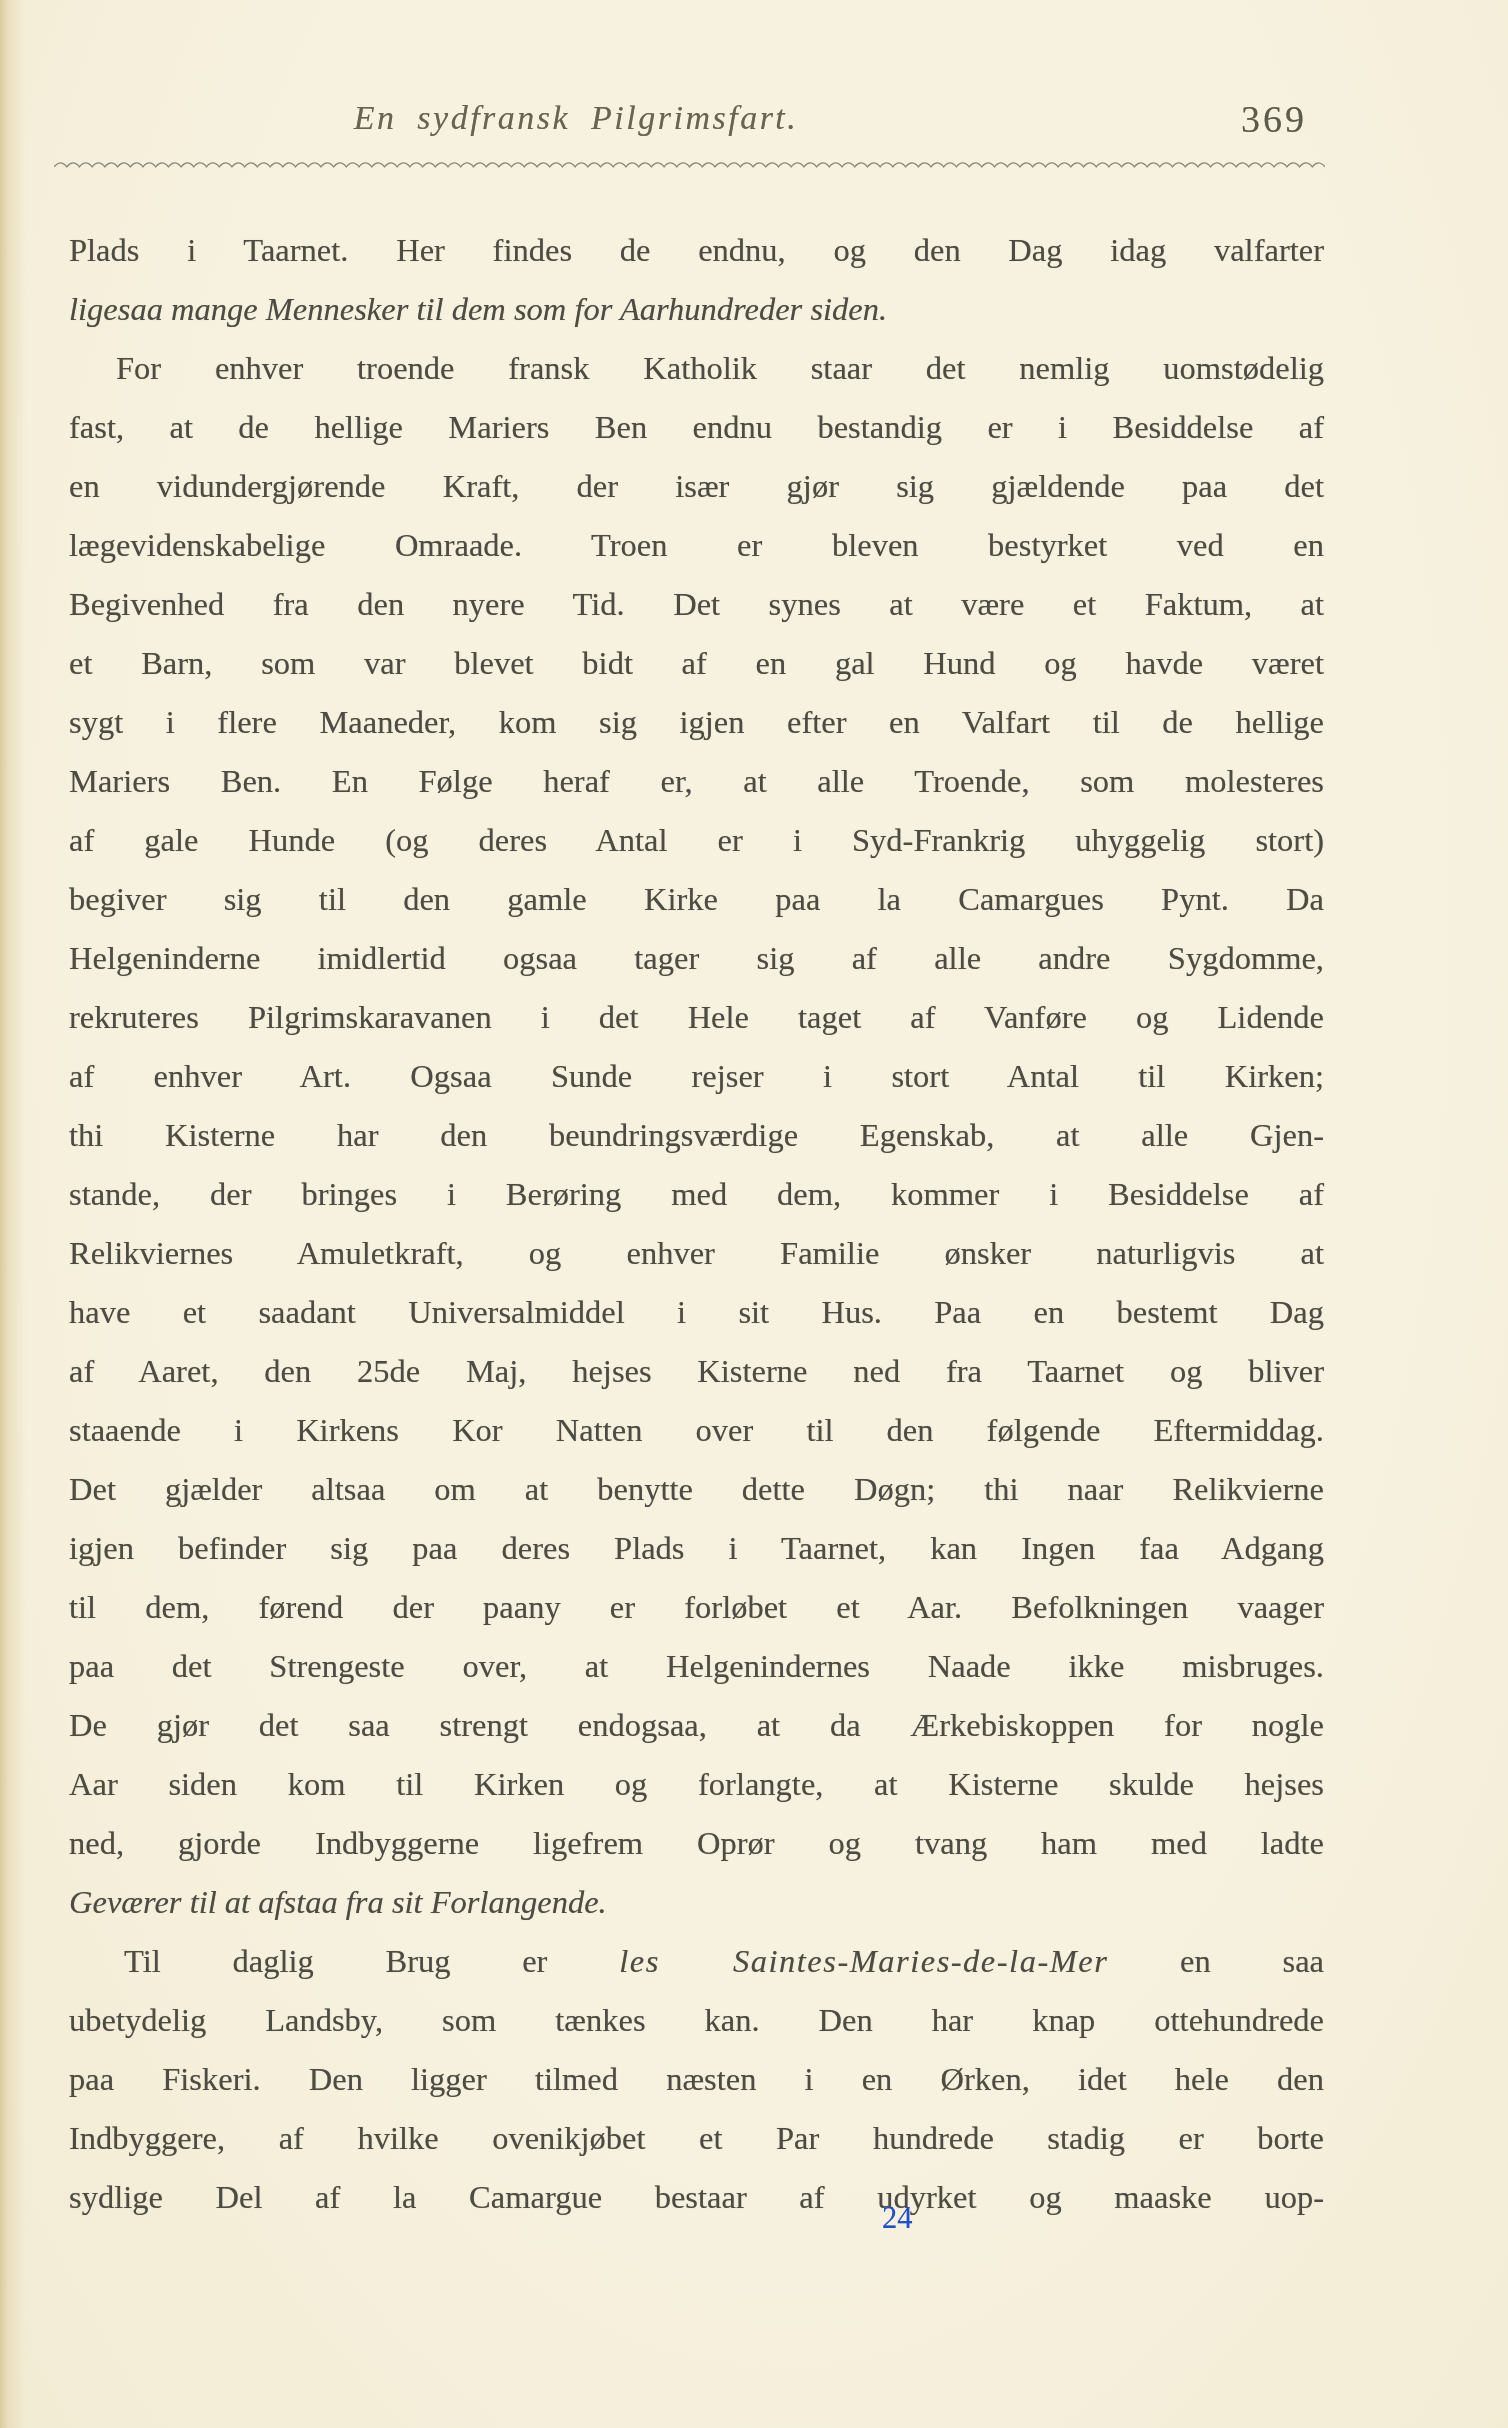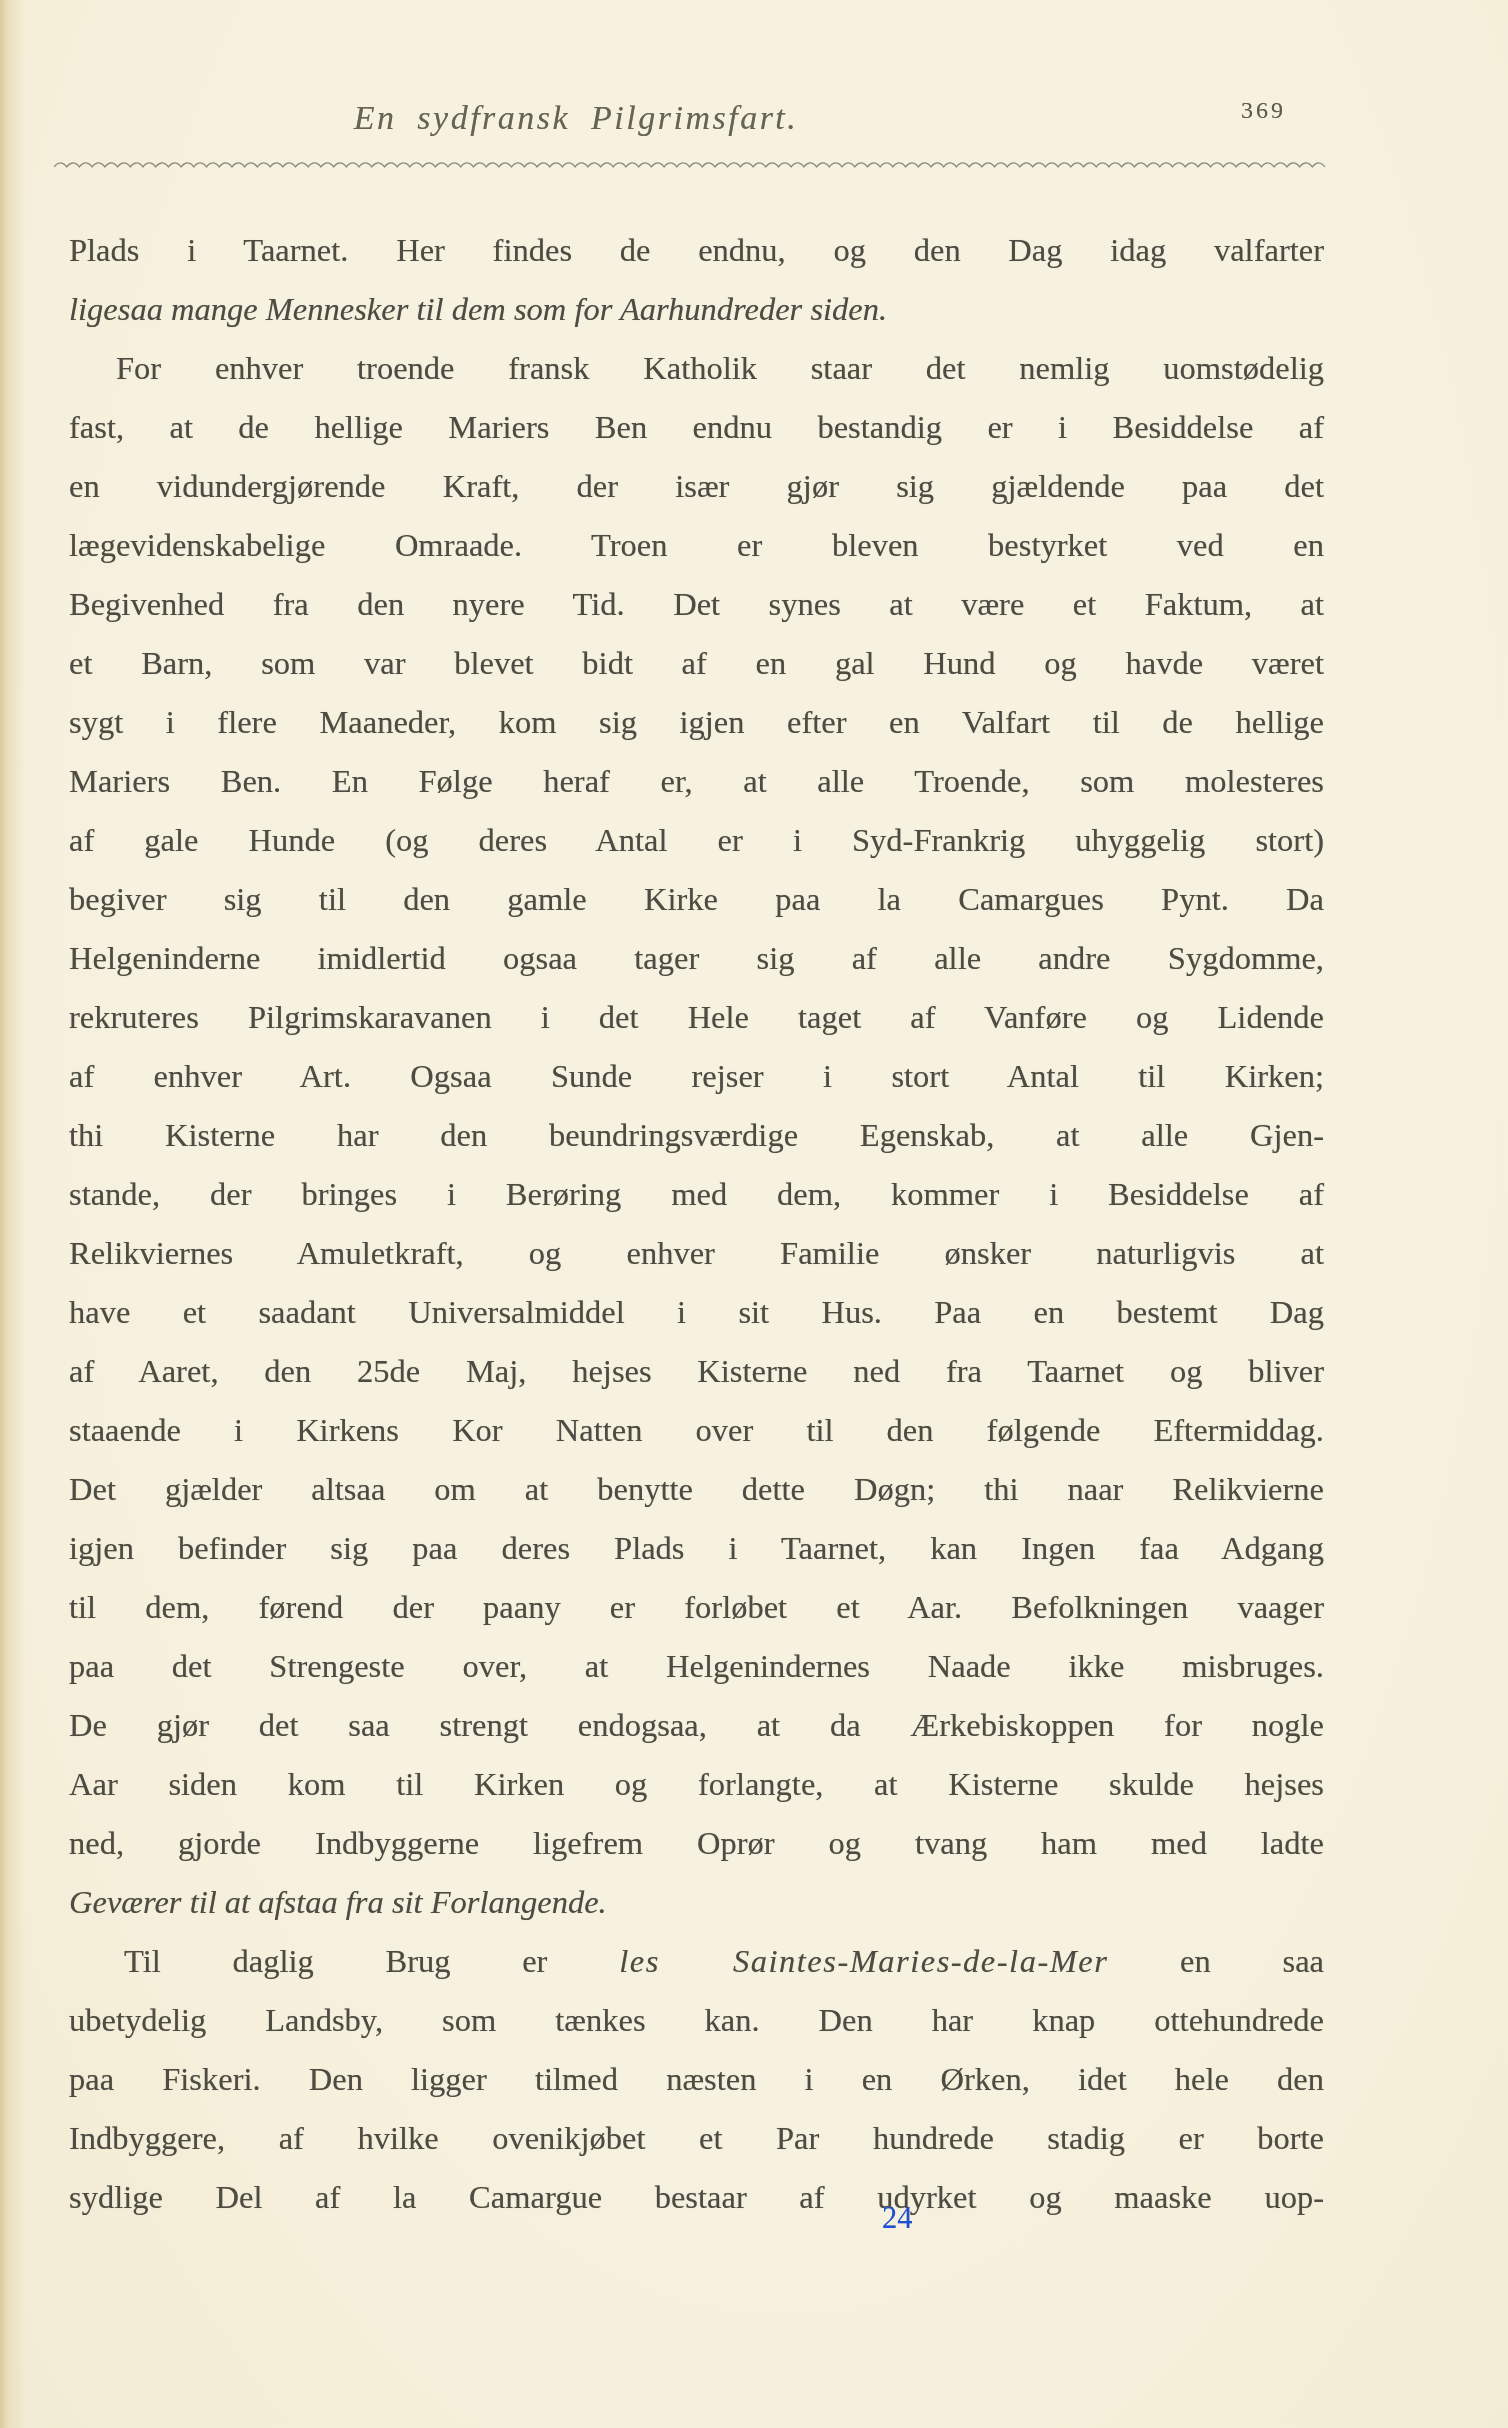--- a/index.html
+++ b/index.html
@@ -31,21 +31,21 @@
     letter-spacing: 2.5px;
     word-spacing: 9.9px;
     color: #676453;
     white-space: nowrap;
     text-shadow: 0 0 0.6px #67645388;
   }
   .page-number {
     position: absolute;
     left: 1241px;
     top: 97px;
-    font-size: 24px;
+    font-size: 38px;
     letter-spacing: 3px;
     color: #5d5b4c;
     text-shadow: 0 0 0.6px #5d5b4c88;
   }
   .wavy-rule {
     position: absolute;
     left: 54px;
     top: 158px;
     width: 1271px;
     height: 13.8px;

